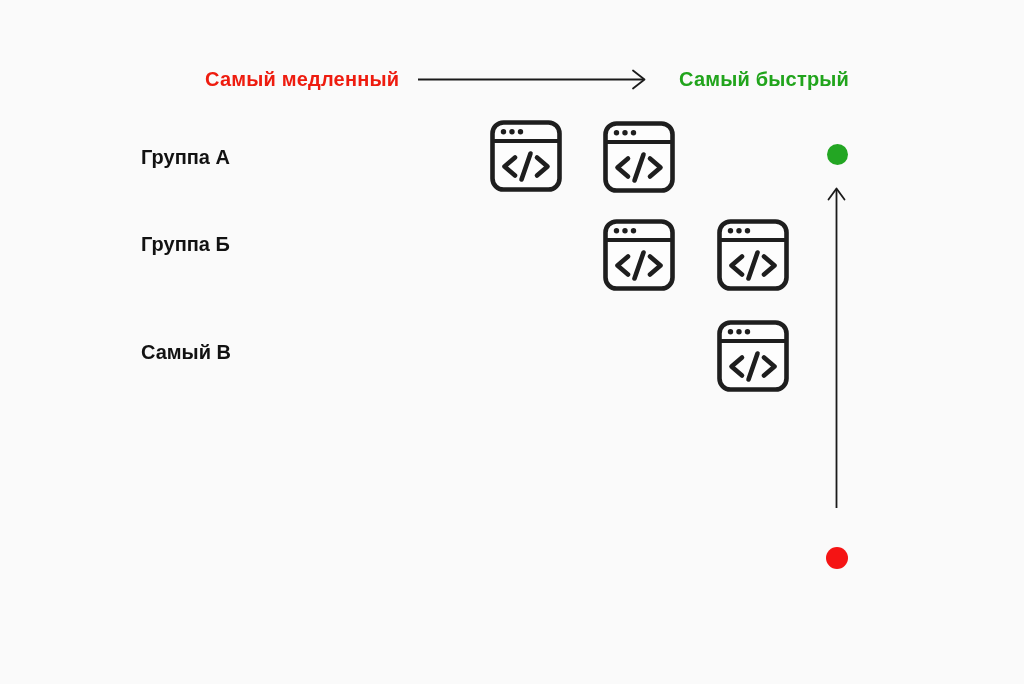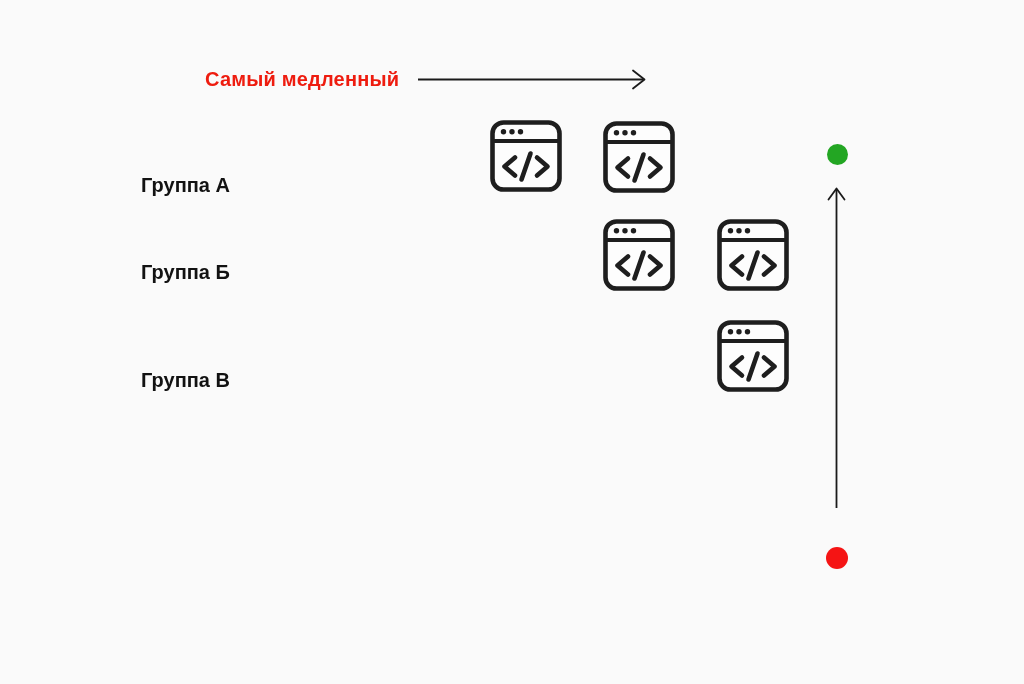--- a/index.html
+++ b/index.html
@@ -25,21 +25,20 @@
   .hdr-slowest { left: 205px; top: 66px; color: var(--slowest-text, #ee1c0f); }
   .hdr-fastest { left: 679px; top: 66px; color: var(--fastest-text, #21a41c); }
   .group-label {
     position: absolute;
     left: 141px;
     font-size: 20px;
     font-weight: 700;
     line-height: 26px;
     color: #121212;
     white-space: nowrap;
-    margin-top: 28px;
   }
   .group-a { top: 144px; }
   .group-b { top: 231px; }
   .group-v { top: 339px; }
   .arrow-svg { position: absolute; }
   .h-arrow { left: 410px; top: 65px; }
   .v-arrow { left: 818px; top: 180px; }
   .app-icon {
     position: absolute;
     width: 76px;
@@ -86,24 +85,25 @@
     </defs>
   </svg>
 
   <span class="hdr-label hdr-slowest">Самый медленный</span>
 
   <svg class="arrow-svg h-arrow" width="245" height="28" viewBox="0 0 245 28">
     <line x1="8" y1="14.5" x2="233" y2="14.5" stroke="#1a1a1a" stroke-width="1.8"></line>
     <polyline points="223,5.5 234.5,14.5 223,23.5" fill="none" stroke="#1a1a1a" stroke-width="1.8" stroke-linecap="round" stroke-linejoin="round"></polyline>
   </svg>
 
+  <span class="hdr-label hdr-fastest">Самый быстрый</span>
 
   <span class="group-label group-a">Группа А</span>
   <span class="group-label group-b">Группа Б</span>
-  <span class="group-label group-v">Группа В</span>
+  <span class="group-label group-v">Самый В</span>
 
   <svg class="app-icon icon-a1">
       <use href="#browser-icon"></use>
     </svg>
   <svg class="app-icon icon-a2">
       <use href="#browser-icon"></use>
     </svg>
 
   <svg class="app-icon icon-b1">
       <use href="#browser-icon"></use>

